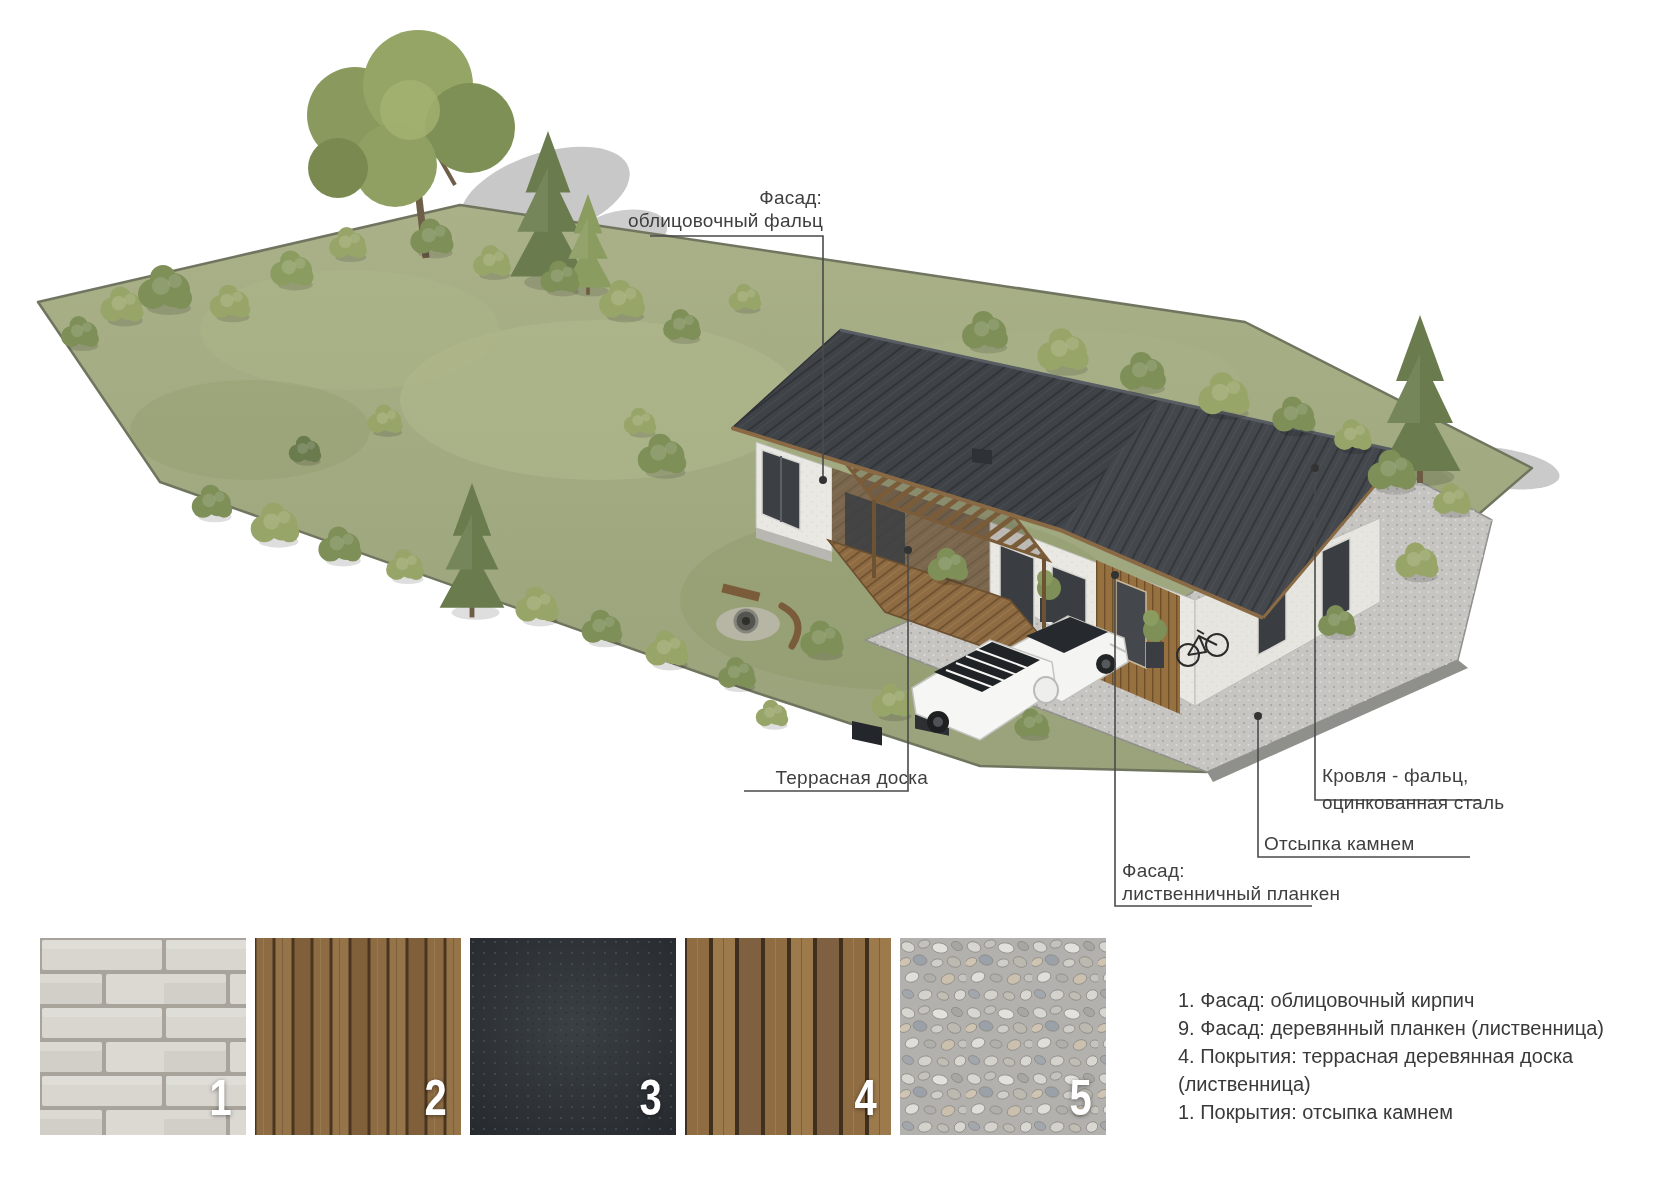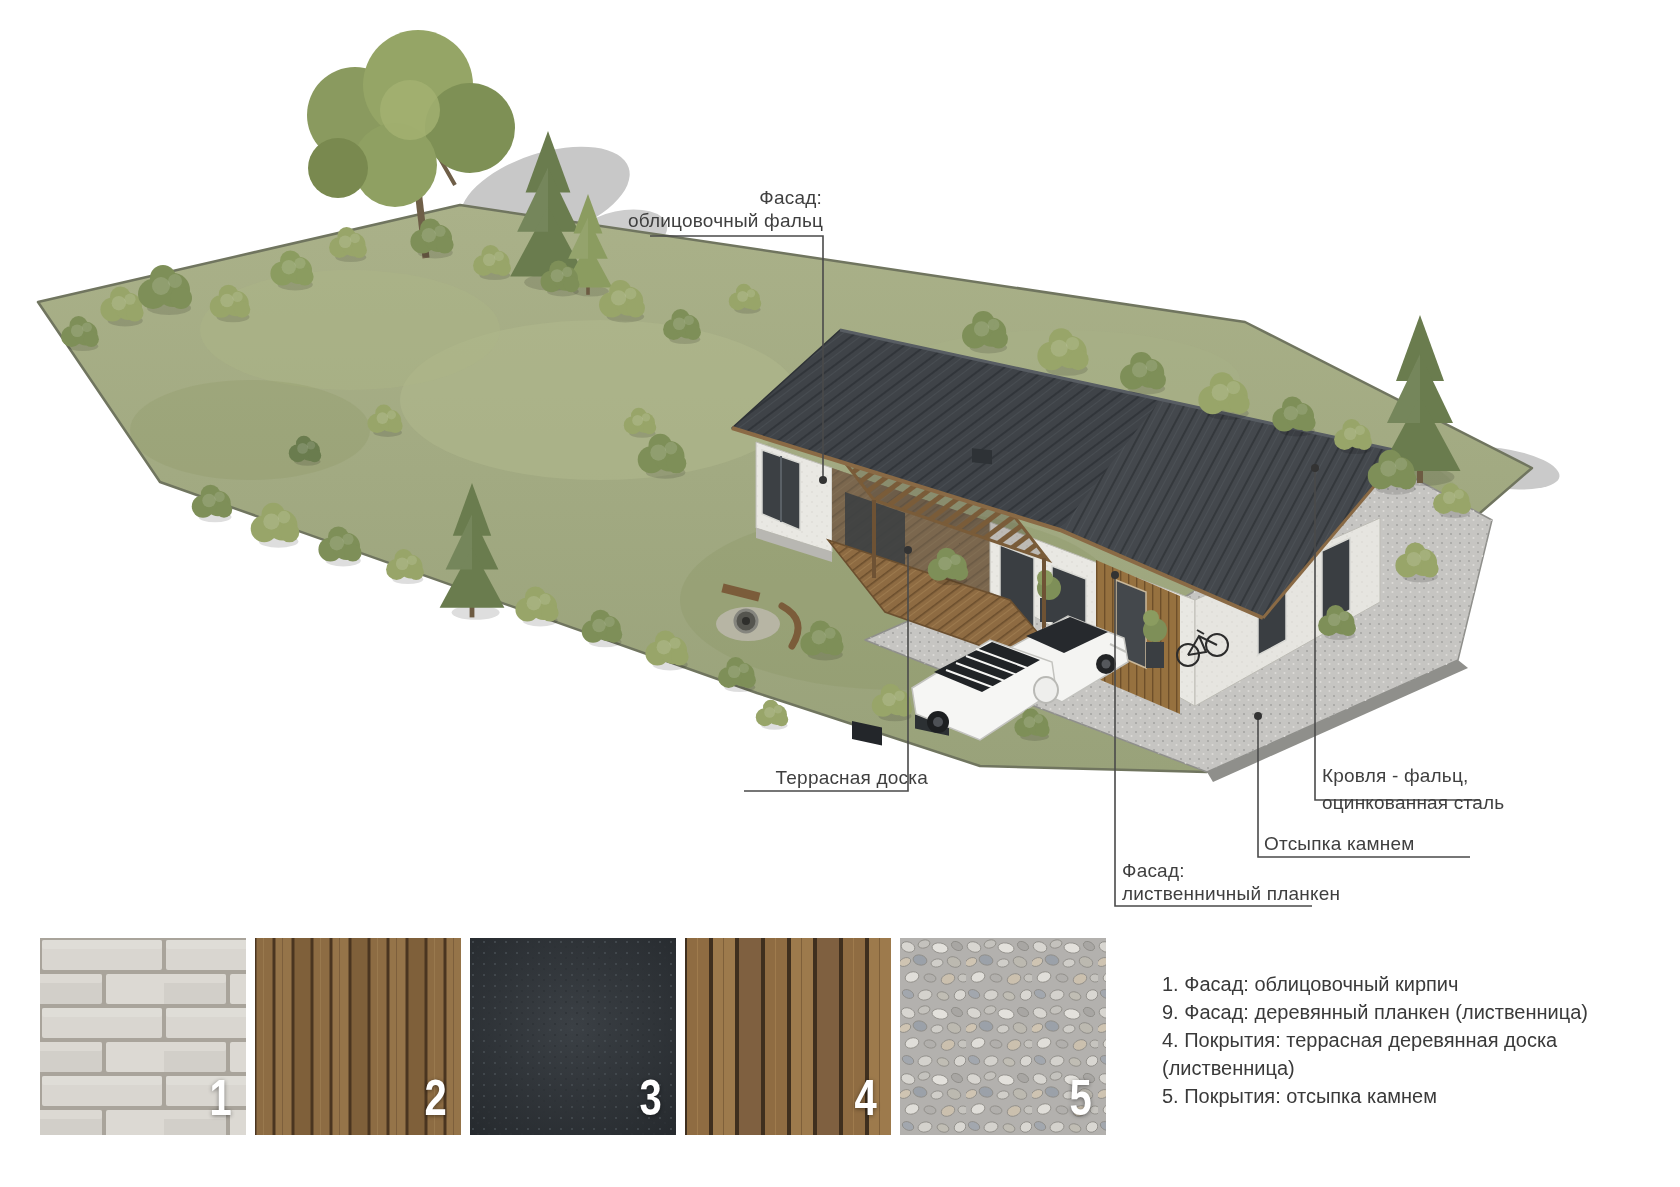--- a/index.html
+++ b/index.html
@@ -7,21 +7,21 @@
         font-family:"Liberation Sans", sans-serif;color:#3a3a3a;text-decoration:underline;}
   .scene{position:absolute;left:0;top:0;}
   .callout{position:absolute;font-size:19px;line-height:23px;color:#3f3f3f;letter-spacing:.2px;white-space:nowrap;}
   .callout.right{text-align:right;}
   .swatches{position:absolute;left:0;top:0;}
   .swatch{position:absolute;top:938px;width:206px;height:197px;margin:0;padding:0;}
   .swatch svg{display:block;}
   .swatch .num{position:absolute;right:14px;bottom:8px;font-size:50px;font-weight:700;color:#ffffff;
                transform:scaleX(.8);transform-origin:right bottom;
                text-shadow:0 1px 5px rgba(0,0,0,.45);}
-  .legend{position:absolute;left:1162px;top:970px;margin:0;padding:0;list-style:none;
+  .legend{position:absolute;left:1162px;top:970px;margin:16px;padding:0;list-style:none;
           font-size:20px;line-height:28px;color:#3a3a3a;}
   .tA{color:#7e8f58}.tB{color:#98a569}.tC{color:#6a7c4e}.tD{color:#8b9c60}
 </style>
 </head>
 <body>
 
 <div class="page">
 
   <svg class="scene" width="1680" height="934" viewBox="0 0 1680 934">
     <defs>
@@ -380,16 +380,16 @@
         <rect width="206" height="197" fill="url(#pat-gravel)"></rect>
       </svg>
       <span class="num">5</span>
     </figure>
   </div>
 
   <ol class="legend">
     <li>1. Фасад: облицовочный кирпич</li>
     <li>9. Фасад: деревянный планкен (лиственница)</li>
     <li>4. Покрытия: террасная деревянная доска (лиственница)</li>
-    <li>5. Покрытия: отсыпка камнем</li>
+    <li>1. Покрытия: отсыпка камнем</li>
   </ol>
 
 </div>
 
 </body></html>

